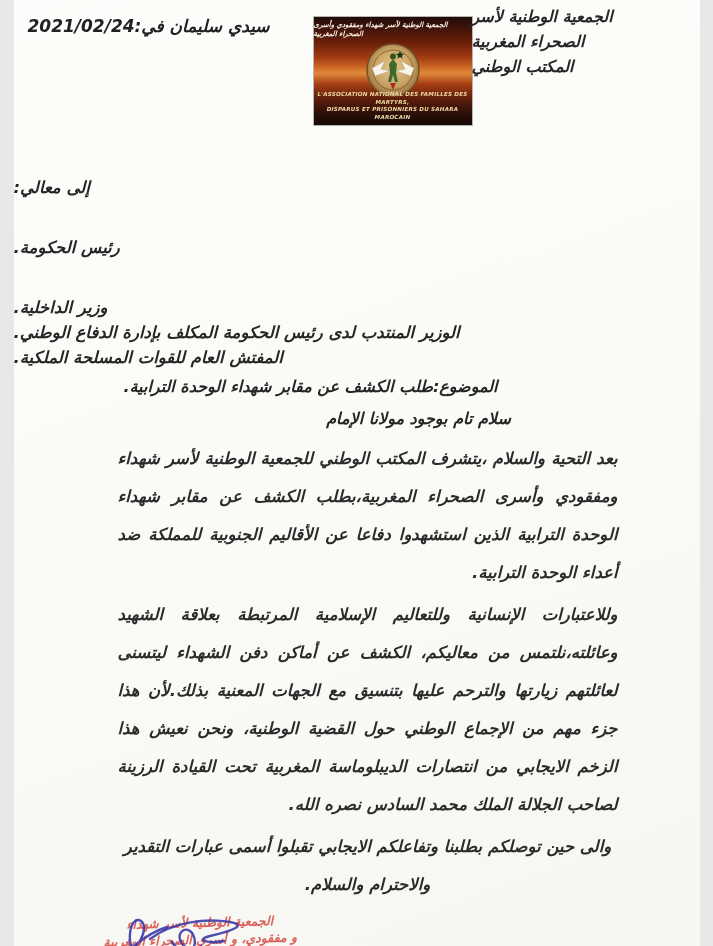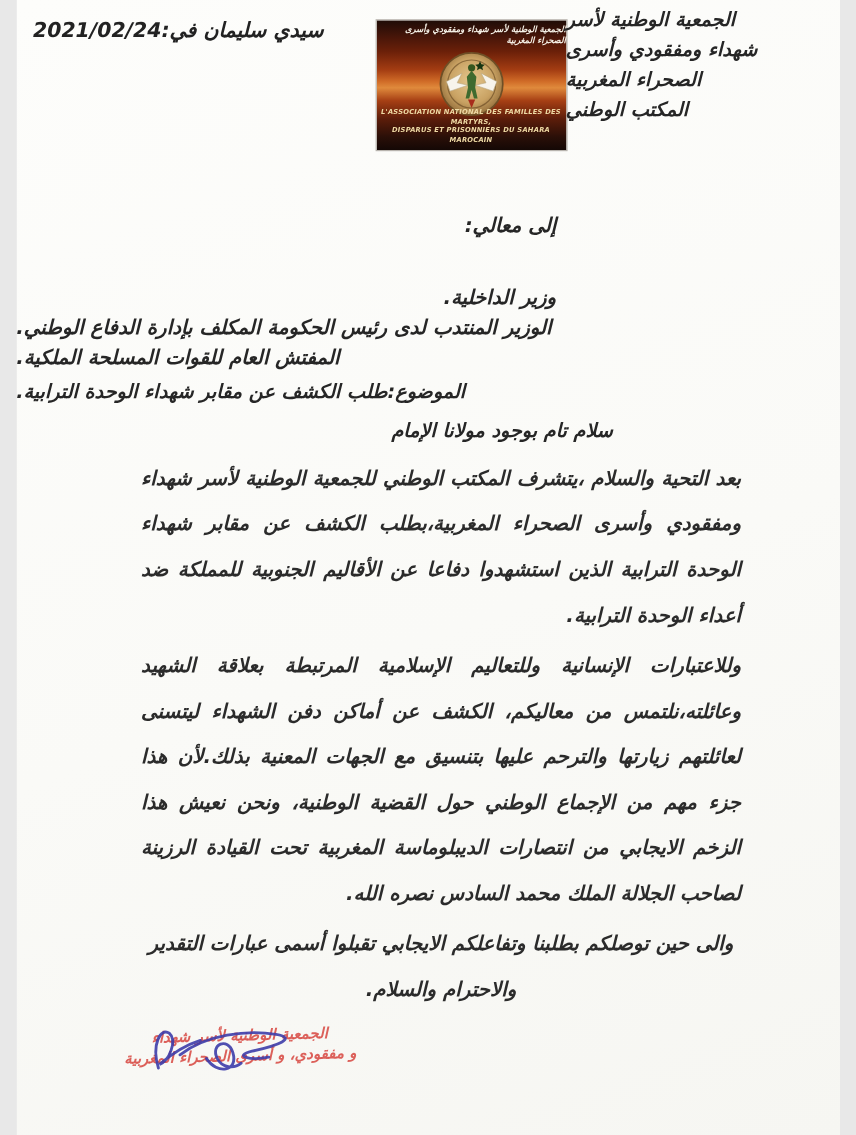--- a/index.html
+++ b/index.html
@@ -29,39 +29,39 @@
     position: absolute; left: 299px; top: 16px;
     width: 160px; height: 110px;
     border: 1px solid #b8b4ae;
     background: linear-gradient(180deg,
       #1f0c07 0%, #451509 12%, #6b2009 24%, #a33c12 38%,
       #d06b27 47%, #e08a3c 52%, #a63f14 62%, #5c1d0a 76%,
       #2a0f08 90%, #140805 100%);
   }
   .logo-ar {
     position: absolute; top: 4px; left: 0; right: 0;
-    direction: rtl; text-align: right;
+    direction: rtl; text-align: left;
     color: #f5f0e6; font-size: 7px; line-height: 9px; font-weight: bold;
   }
   .logo-emblem { position: absolute; top: 24px; left: 50%; transform: translateX(-50%); }
   .logo-fr {
     position: absolute; bottom: 4px; left: 0; right: 0;
     text-align: center; color: #eed9a4;
     font-size: 5.6px; line-height: 7.5px; font-weight: bold; letter-spacing: .2px;
   }
   
   .recipients {
     margin-top: 10px;
     direction: rtl; font-weight: bold; font-size: 16.5px; line-height: 25px; color:#262626;
   }
-  .recipients .short { text-align: right; padding-right: 236px; margin-top: 35px; }
+  .recipients .short { text-align: left; padding-right: 236px; margin-top: 35px; }
   .recipients .long  { text-align: left; }
   
   .subject-line {
-    margin-top: 7px; direction: rtl; text-align: left; padding-right: 92px;
+    margin-top: 7px; direction: rtl; text-align: center; padding-right: 92px;
     font-weight: bold; font-size: 16px; color:#262626;
   }
   .greeting-line {
     margin-top: 13px; direction: rtl; text-align: center;
     position: relative; left: 62px;
     font-weight: bold; font-size: 16px; color:#262626;
   }
   
   .body-text {
     margin-top: 12px; padding: 0 82px 0 104px;
@@ -118,28 +118,28 @@
         <path d="M30,42 l6,0 -3,7 z" fill="#a82c1c"></path>
       </svg>
       <div class="logo-fr">
         <div>L'ASSOCIATION NATIONAL DES FAMILLES DES MARTYRS,</div>
         <div>DISPARUS ET PRISONNIERS DU SAHARA MAROCAIN</div>
       </div>
     </div>
 
     <div class="org-block">
       <div>الجمعية الوطنية لأسر</div>
-      <div>شهداء ومفقودي وأسرى</div>
       <div>الصحراء المغربية</div>
       <div>المكتب الوطني</div>
     </div>
   </header>
 
   <section class="recipients">
     <div class="short">إلى معالي:</div>
+    <div class="short">رئيس الحكومة.</div>
     <div class="short">وزير الداخلية.</div>
     <div class="long">الوزير المنتدب لدى رئيس الحكومة المكلف بإدارة الدفاع الوطني.</div>
     <div class="long">المفتش العام للقوات المسلحة الملكية.</div>
   </section>
 
   <div class="subject-line">الموضوع:طلب الكشف عن مقابر شهداء الوحدة الترابية.</div>
   <div class="greeting-line">سلام تام بوجود مولانا الإمام</div>
 
   <section class="body-text">
     <p>بعد التحية والسلام ،يتشرف المكتب الوطني للجمعية الوطنية لأسر شهداء ومفقودي وأسرى الصحراء المغربية،بطلب الكشف عن مقابر شهداء الوحدة الترابية الذين استشهدوا دفاعا عن الأقاليم الجنوبية للمملكة ضد أعداء الوحدة الترابية.</p>

